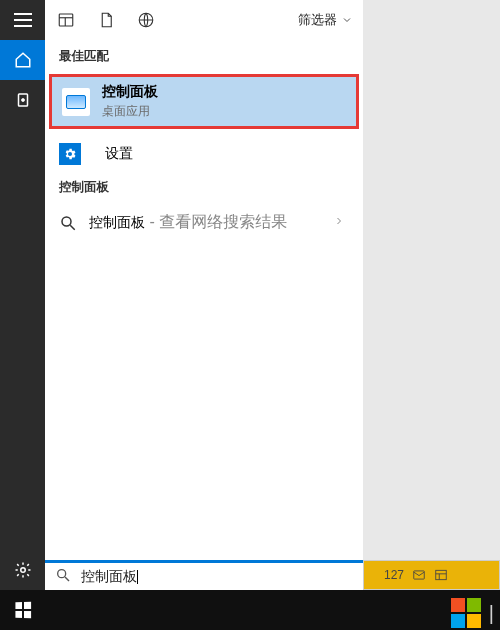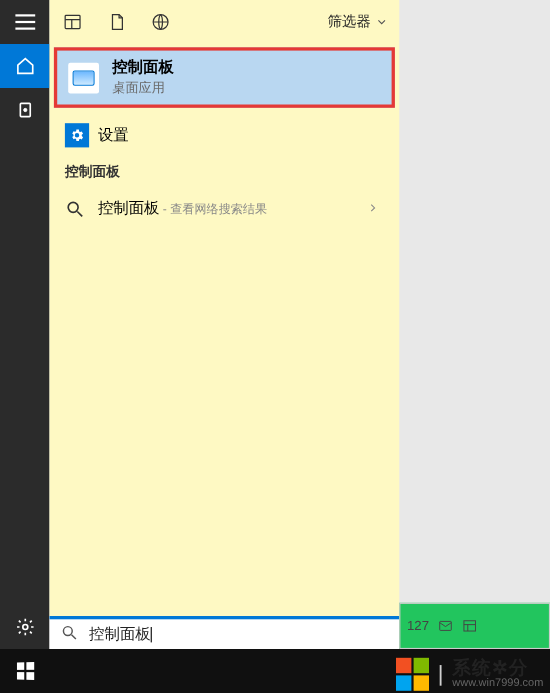--- a/index.html
+++ b/index.html
@@ -40,21 +40,21 @@
     .hamburger-bars span {
       width: 18px; height: 2px; background: #fff;
     }
 
     .panel {
       position: absolute;
       left: 45px;
       top: 0;
       width: 318px;
       bottom: 70px;
-      background: #fef9c3;
+      background: #ffffff;
       display: flex;
       flex-direction: column;
     }
 
     .top-icons {
       height: 40px;
       display: flex;
       align-items: center;
       padding: 0 10px;
       gap: 18px;
@@ -105,41 +105,41 @@
       background: linear-gradient(#6db8ff, #cde9ff);
       position: relative;
     }
     .bm-text { display: flex; flex-direction: column; }
     .bm-title { font-size: 14px; font-weight: 600; color: #000; }
     .bm-sub { font-size: 12px; color: #6a6a6a; margin-top: 2px; }
 
     .app-row {
       display: flex;
       align-items: center;
-      gap: 8px;
+      gap: 24px;
       padding: 6px 14px;
     }
     .settings-icon-box {
       width: 22px; height: 22px;
       background: #0078d7;
       display: flex; align-items: center; justify-content: center;
     }
     .settings-icon-box svg { width: 14px; height: 14px; fill: #fff; }
     .app-label { font-size: 14px; color: #000; }
 
     .suggestion-row {
       display: flex;
       align-items: center;
       padding: 10px 14px;
       gap: 12px;
     }
     .suggestion-row .mag { width: 18px; height: 18px; }
     .suggestion-row .mag svg { width: 18px; height: 18px; stroke: #333; fill: none; stroke-width: 2; }
     .sug-text { font-size: 14px; color: #000; }
-    .sug-hint { font-size: 11px; color: #888; }
+    .sug-hint { font-size: 16px; color: #888; }
     .chev-right {
       margin-left: auto;
       margin-right: 4px;
     }
     .chev-right svg { width: 12px; height: 12px; stroke: #888; fill: none; stroke-width: 2; }
 
     .taskbar {
       position: absolute;
       left: 0; right: 0; bottom: 0;
       height: 40px;
@@ -185,27 +185,27 @@
       position: absolute;
       right: -1px; top: 2px; bottom: 2px;
       width: 1px;
       background: #000;
     }
 
     .tray-strip {
       position: absolute;
       right: 0;
       bottom: 40px;
-      height: 42px;
+      height: 30px;
       width: 137px;
-      background: #22c55e;
+      background: #eab308;
       border: 1px solid #ccc;
       display: flex;
       align-items: center;
-      padding: 0 6px;
+      padding: 0 20px;
       gap: 8px;
       font-size: 12px;
       color: #444;
     }
     .tray-strip svg { width: 14px; height: 14px; stroke: #444; fill: none; stroke-width: 1.5; }
 
     .watermark {
       position: absolute;
       right: 6px;
       bottom: 2px;
@@ -293,20 +293,21 @@
         </svg>
     </div>
     <div class="filter">
       <span>筛选器</span>
       <svg viewBox="0 0 24 24">
           <polyline points="6 9 12 15 18 9"></polyline>
         </svg>
     </div>
   </div>
 
+  <div class="section-header">最佳匹配</div>
 
   <div class="best-match">
     <div class="cp-icon">
         <div class="cp-icon-inner"></div>
       </div>
     <div class="bm-text">
       <div class="bm-title">控制面板</div>
       <div class="bm-sub">桌面应用</div>
     </div>
   </div>
@@ -376,17 +377,13 @@
 </div>
 
 <div class="watermark">
   <div class="wm-logo">
       <span></span>
       <span></span>
       <span></span>
       <span></span>
     </div>
   <span class="wm-sep">|</span>
-  <div class="wm-text">
-    <span class="t1">系统✲分</span>
-    <span class="t2">www.win7999.com</span>
-  </div>
 </div>
 
 </body></html>

